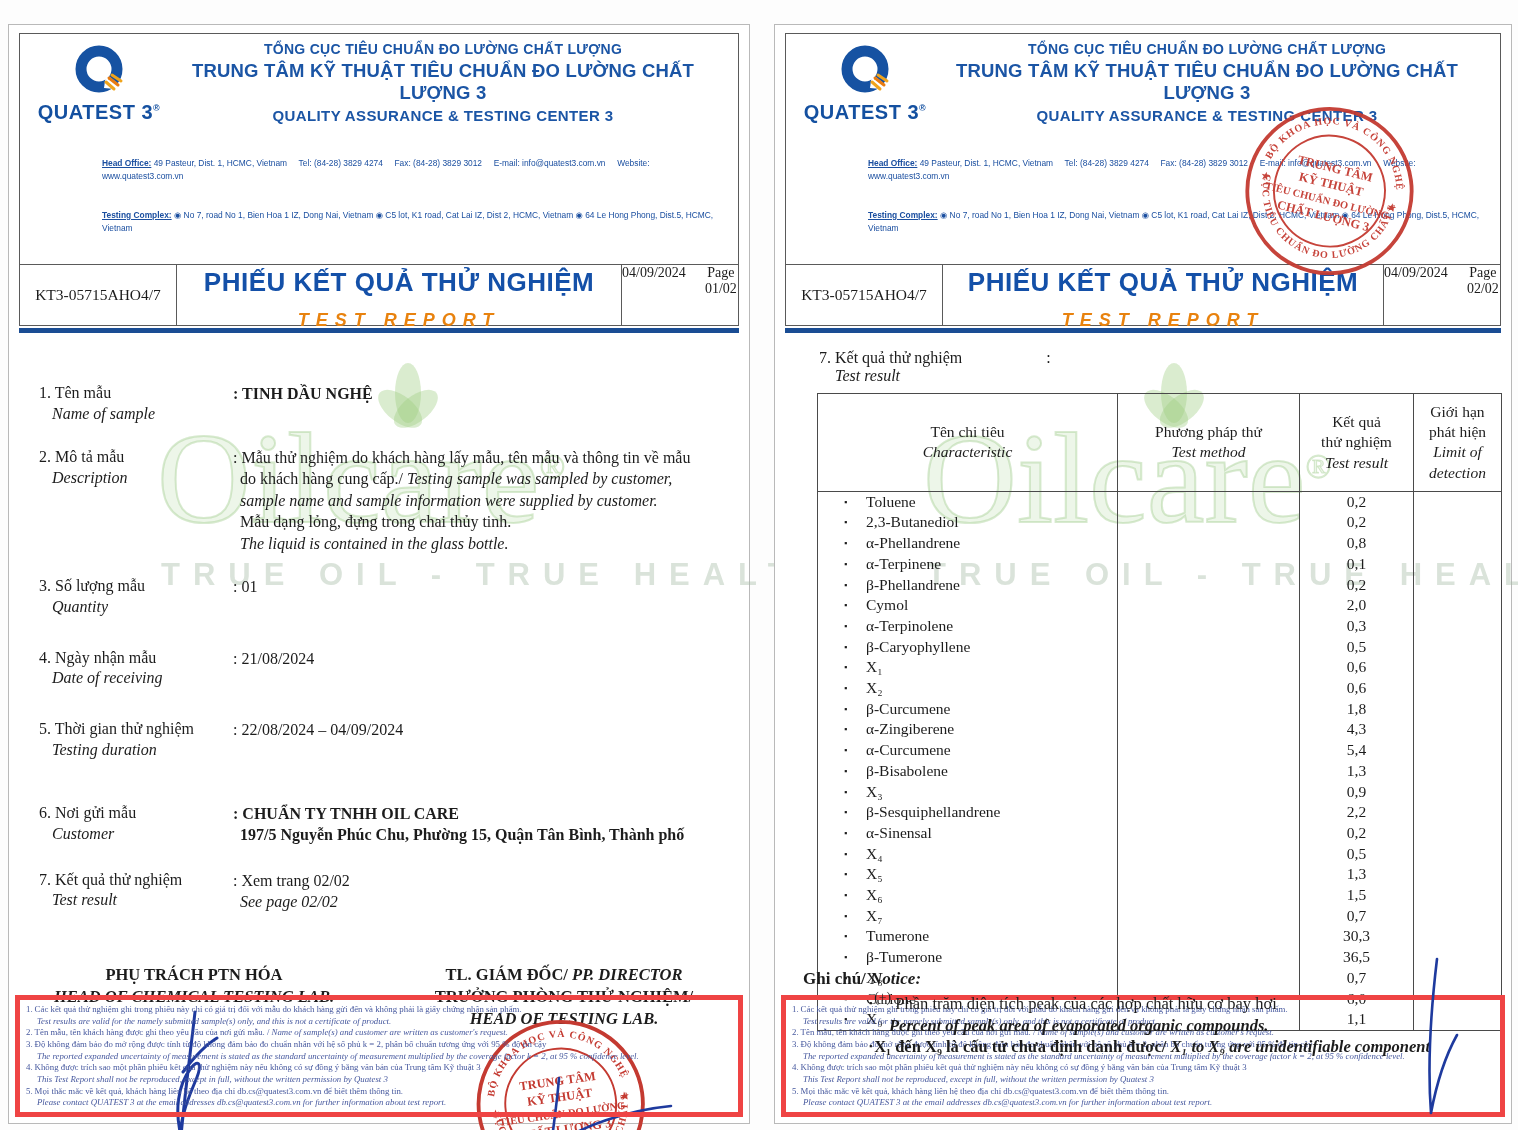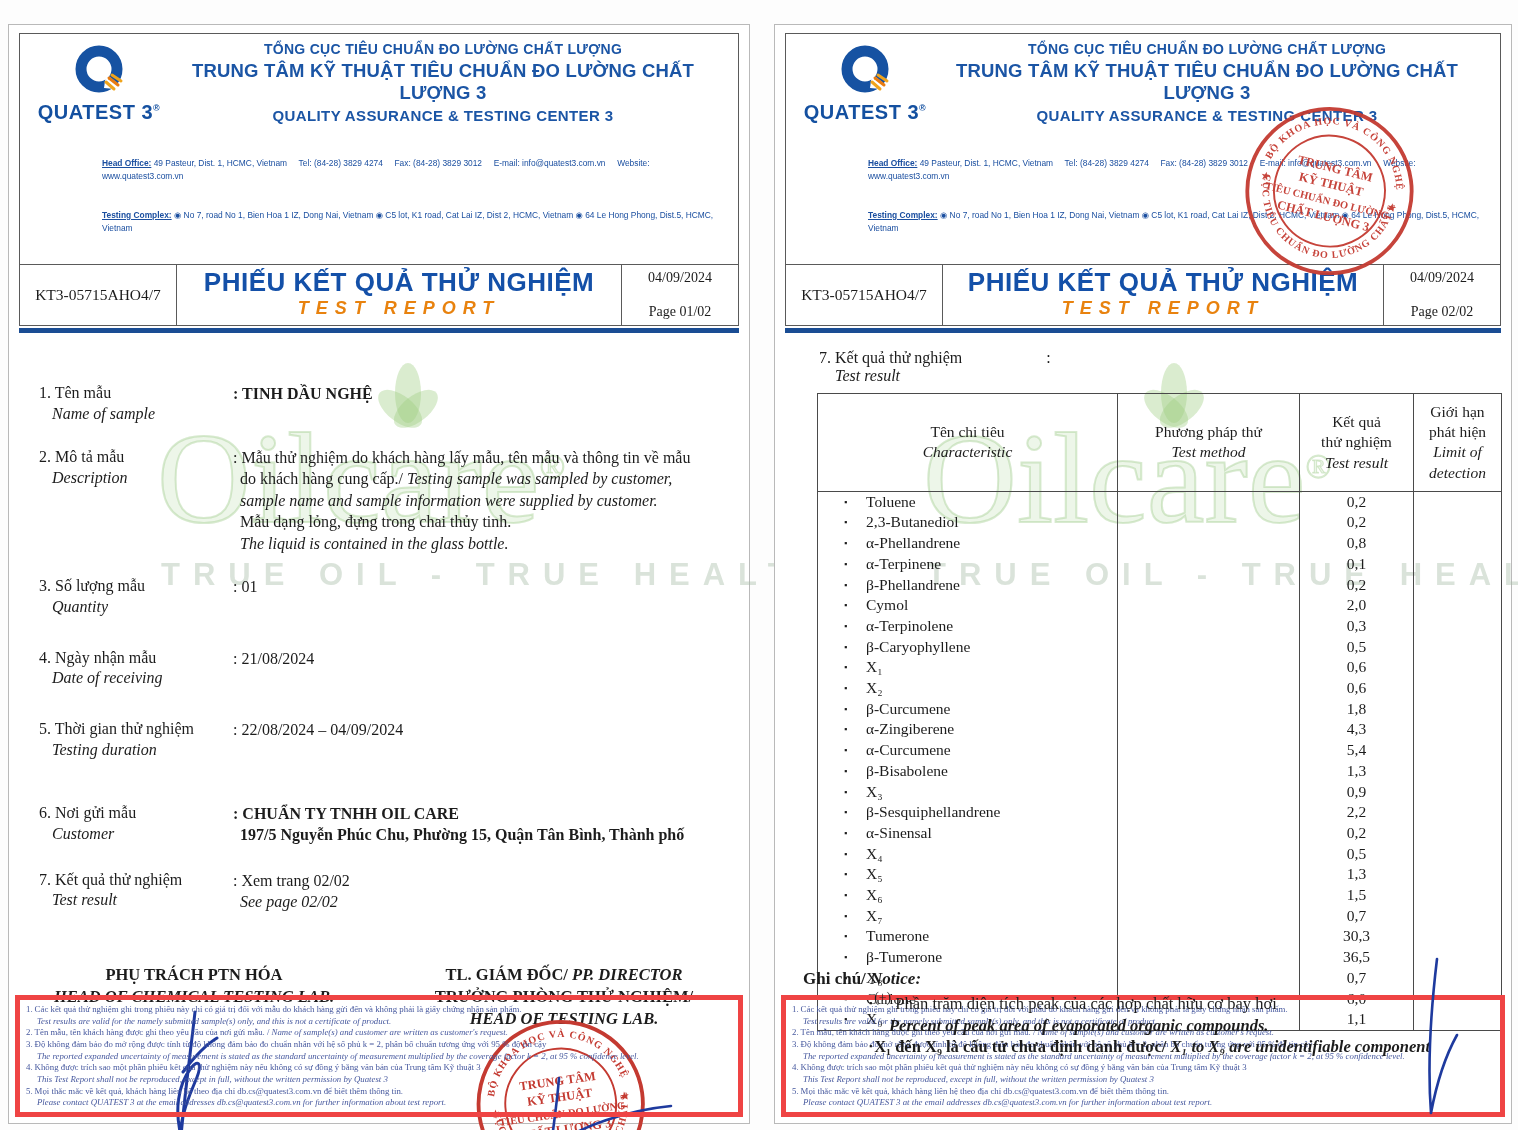--- a/index.html
+++ b/index.html
@@ -19,22 +19,22 @@
   .hdr-center-vn{font-size:18.5px;margin-top:3px;letter-spacing:.2px;}
   .hdr-center-en{font-size:15px;margin-top:3px;letter-spacing:.4px;}
   .hdr-addr{margin:7px 0 0 76px;font-family:"Liberation Sans","DejaVu Sans",sans-serif;font-size:8.4px;color:#1b4fa0;line-height:1.55;white-space:pre-wrap;}
   .addr-label{font-weight:bold;text-decoration:underline;}
 
   
   .title-row{display:flex;margin:0 10px;border:1px solid #5a5a5a;border-top:none;height:60px;align-items:stretch;position:relative;z-index:2;}
   .tr-code{width:156px;display:flex;align-items:center;justify-content:center;font-size:15.5px;}
   .tr-main{flex:1;border-left:1px solid #5a5a5a;border-right:1px solid #5a5a5a;text-align:center;padding-top:3px;}
   .tr-title-vn{font-family:"Liberation Sans","DejaVu Sans",sans-serif;font-weight:bold;font-size:26px;color:#1450a8;letter-spacing:.5px;line-height:1.1;}
-  .tr-title-en{font-family:"Liberation Sans","DejaVu Sans",sans-serif;font-weight:bold;font-style:italic;font-size:18px;color:#e8820e;letter-spacing:7px;margin-top:1px;}
-  .tr-date{width:116px;text-align:center;display:flex;flex-direction:column;justify-content:center;font-size:14px;gap:18px;}
+  .tr-title-en{font-family:"Liberation Sans","DejaVu Sans",sans-serif;font-weight:bold;font-style:italic;font-size:18px;color:#e8820e;letter-spacing:7px;margin-top:13px;}
+  .tr-date{width:116px;text-align:center;display:flex;flex-direction:row;justify-content:center;font-size:14px;gap:18px;}
   .blue-rule{margin:2px 10px 0;height:5px;background:#1a4d94;position:relative;z-index:2;}
 
   
   .watermark{position:absolute;left:148px;top:388px;z-index:0;pointer-events:none;}
   .wm-brand{font-size:130px;line-height:1;color:rgba(196,224,182,.30);-webkit-text-stroke:2px rgba(162,206,142,.42);white-space:nowrap;}
   .wm-brand sup{font-size:34px;-webkit-text-stroke:1px rgba(162,206,142,.42);}
   .wm-tag{font-family:"Liberation Sans","DejaVu Sans",sans-serif;font-weight:bold;font-size:31px;letter-spacing:13px;color:rgba(168,188,168,.42);margin:14px 0 0 4px;white-space:nowrap;}
   .wm-leaf{position:absolute;left:196px;top:-54px;}
 
   

